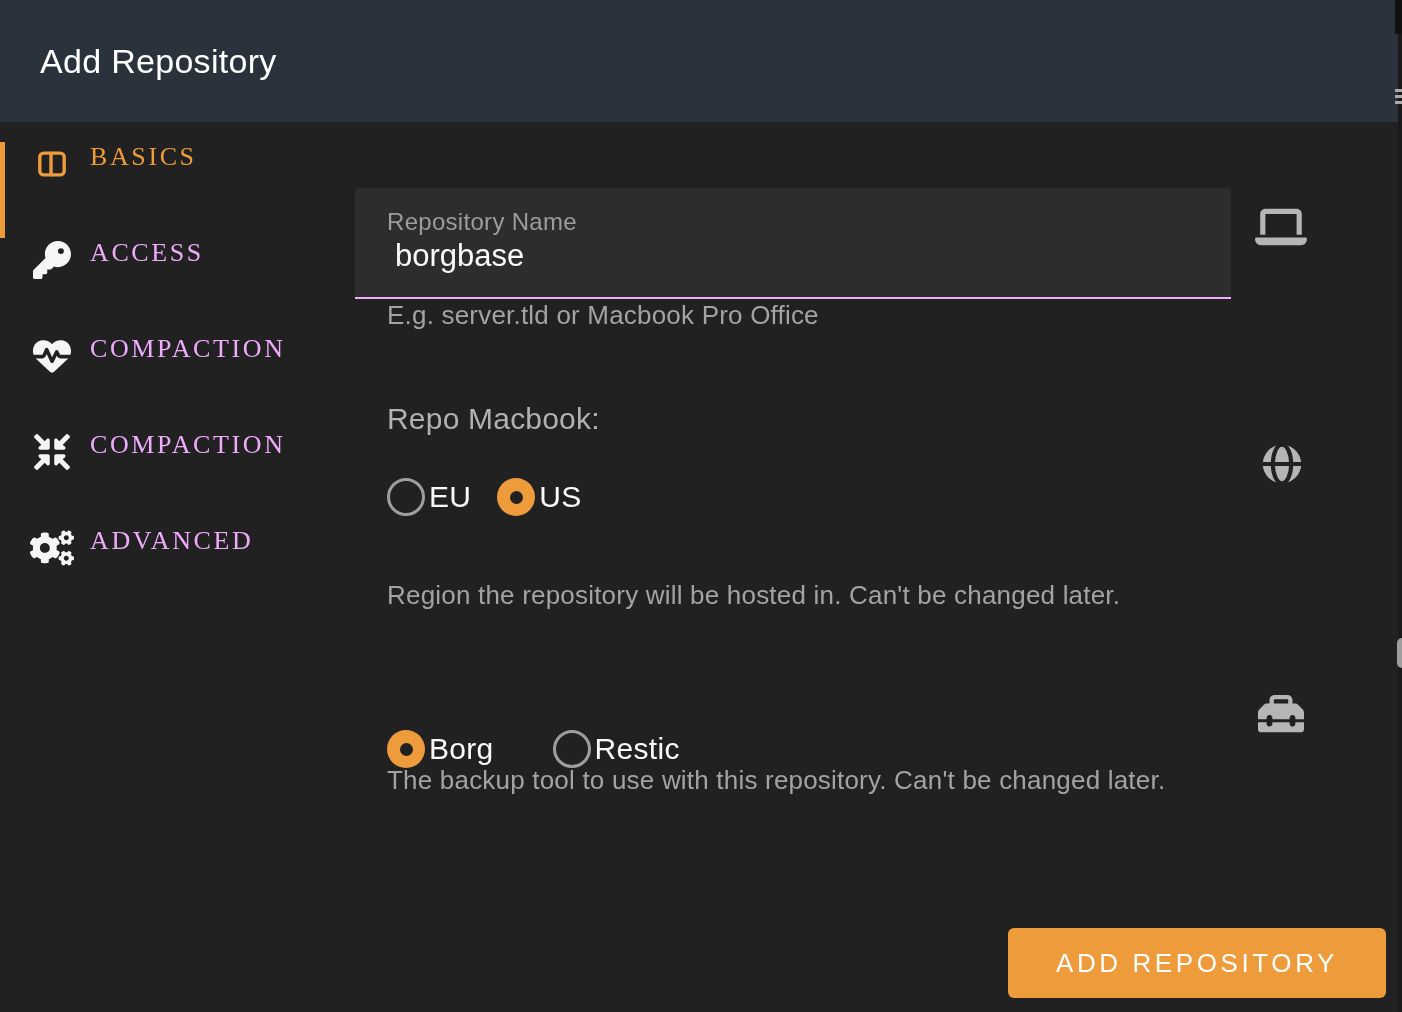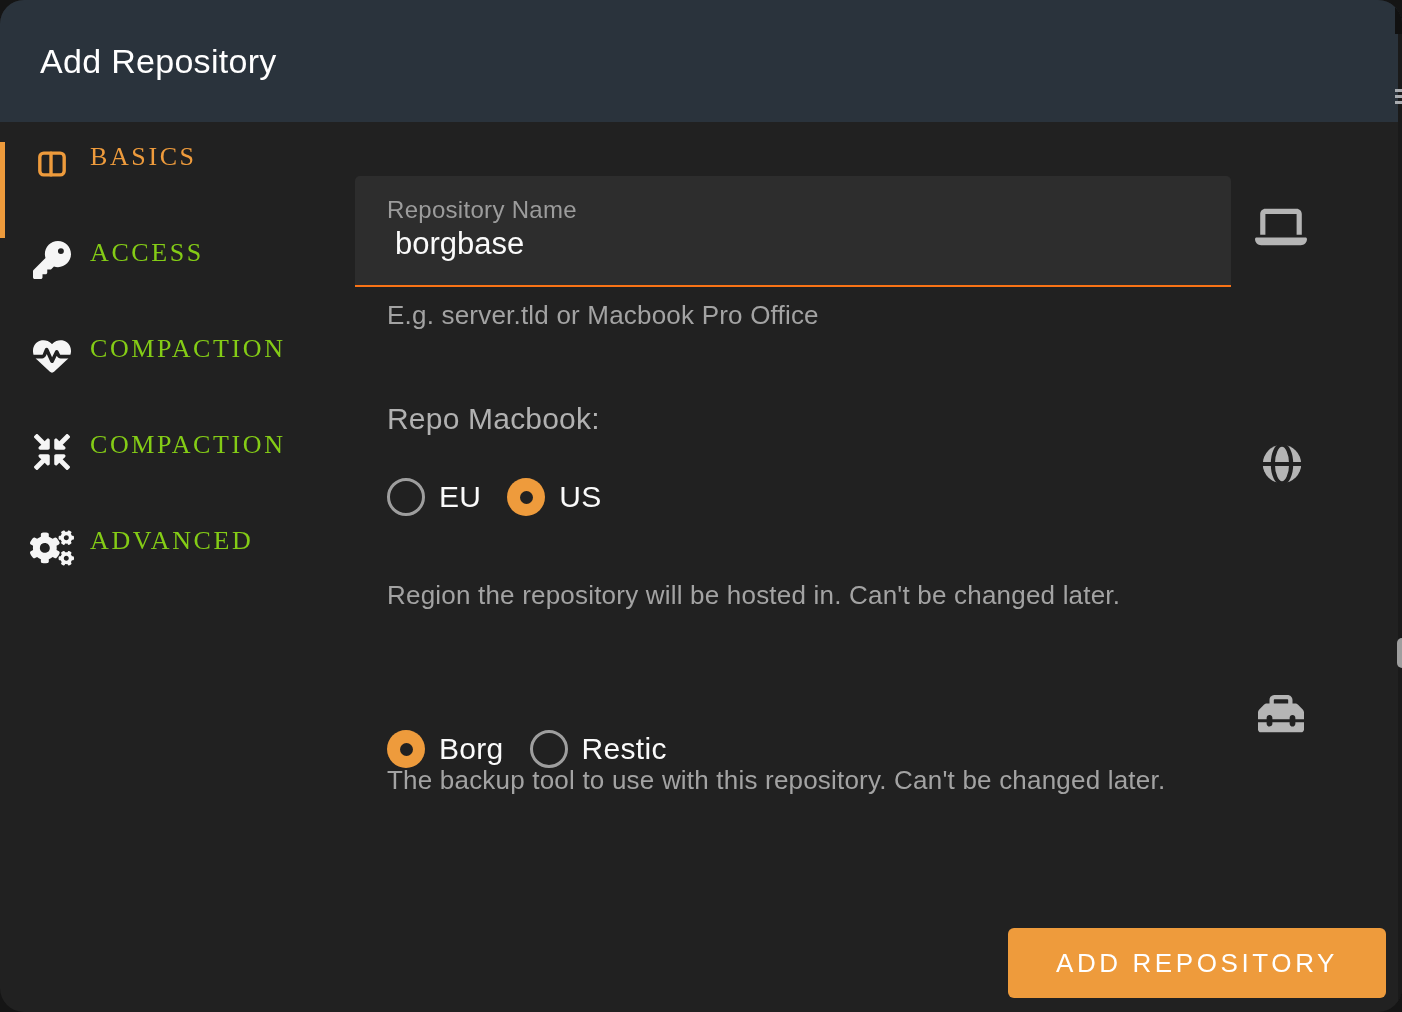--- a/index.html
+++ b/index.html
@@ -1,21 +1,21 @@
 <!DOCTYPE html>
 <html><head>
 <meta charset="utf-8">
 <style>
   * { margin:0; padding:0; box-sizing:border-box; }
   html,body { background:#151515; }
   body { font-family:"Liberation Sans","DejaVu Sans",sans-serif; }
 
   .screen{
     position:relative; width:1402px; height:1012px;
-    background:#212121; overflow:hidden;border-radius:24px;
+    background:#212121; overflow:hidden;
   }
 
   
   .dialog-header{
     position:absolute; left:0; top:0; width:1402px; height:122px;
     background:#2A333C;
   }
   .dialog-title{
     position:absolute; left:40px; top:0; height:122px;
     display:flex; align-items:center;
@@ -26,31 +26,31 @@
   .sidebar{ position:absolute; left:0; top:142px; width:355px; }
   .tab{
     position:relative; height:96px; display:flex; align-items:flex-start;
     cursor:pointer; border-left:5px solid transparent; padding-left:24px;font-family:Liberation Serif, serif;
   }
   .tab .tab-icon{
     width:46px; height:44px; display:flex; align-items:center; justify-content:center;
     color:#F5F5F5; flex:0 0 46px;
   }
   .tab .tab-label{
-    margin-left:15px; color:#84cc16; font-size:26px; font-weight:500;
+    margin-left:15px; color:#f0abfc; font-size:26px; font-weight:500;
     letter-spacing:2.6px;
   }
   .tab.active{ border-left-color:#EE9B3C; }
   .tab.active .tab-icon, .tab.active .tab-label{ color:#EE9B3C; }
 
   
   .name-field{
-    position:absolute; left:355px; top:176px; width:876px; height:111px;
+    position:absolute; left:355px; top:188px; width:876px; height:111px;
     background:#2D2D2D; border-radius:5px 5px 0 0;
-    border-bottom:2px solid #f97316; cursor:text;
+    border-bottom:2px solid #f0abfc; cursor:text;
   }
   .name-field .field-label{
     position:absolute; left:32px; top:20px;
     color:#9C9C9C; font-size:24px; letter-spacing:.3px;
   }
   .name-field input{
     position:absolute; left:32px; top:50px; width:810px;
     background:transparent; border:none; outline:none;
     color:#FAFAFA; font-size:31px; font-family:inherit;margin-left:8px;
   }
@@ -66,33 +66,33 @@
     position:absolute; left:387px;
     color:#B1B1B1; font-size:30px; letter-spacing:.2px;
   }
   .label-region{ top:402px; }
   .label-format{ top:654px; }
 
   .radio-row{
     position:absolute; left:387px; display:flex; align-items:center;
   }
   .row-region{ top:478px; }
-  .row-format{ top:730px; }
+  .row-format{ top:730px;gap:33px; }
   .radio-option{ display:flex; align-items:center; margin-right:26px; cursor:pointer; }
   .radio{
     width:38px; height:38px; border-radius:50%; flex:0 0 38px; position:relative;
   }
   .radio.off{ border:3.5px solid #9E9E9E; background:transparent; }
   .radio.on{ background:#EE9B3C; }
   .radio.on::after{
     content:""; position:absolute; inset:0; margin:auto;
     width:13px; height:13px; border-radius:50%; background:#212121;
   }
   .radio-label{
-    margin-left:14px; color:#FAFAFA; font-size:30px; letter-spacing:.3px;
+    margin-left:4px; color:#FAFAFA; font-size:30px; letter-spacing:.3px;
   }
 
   
   .side-icon{ position:absolute; color:#B5B5B5; }
   .icon-laptop{ left:1255px; top:206px; }
   .icon-globe{ left:1260px; top:442px; }
   .icon-toolbox{ left:1258px; top:692px; }
 
   
   .cancel-button{

